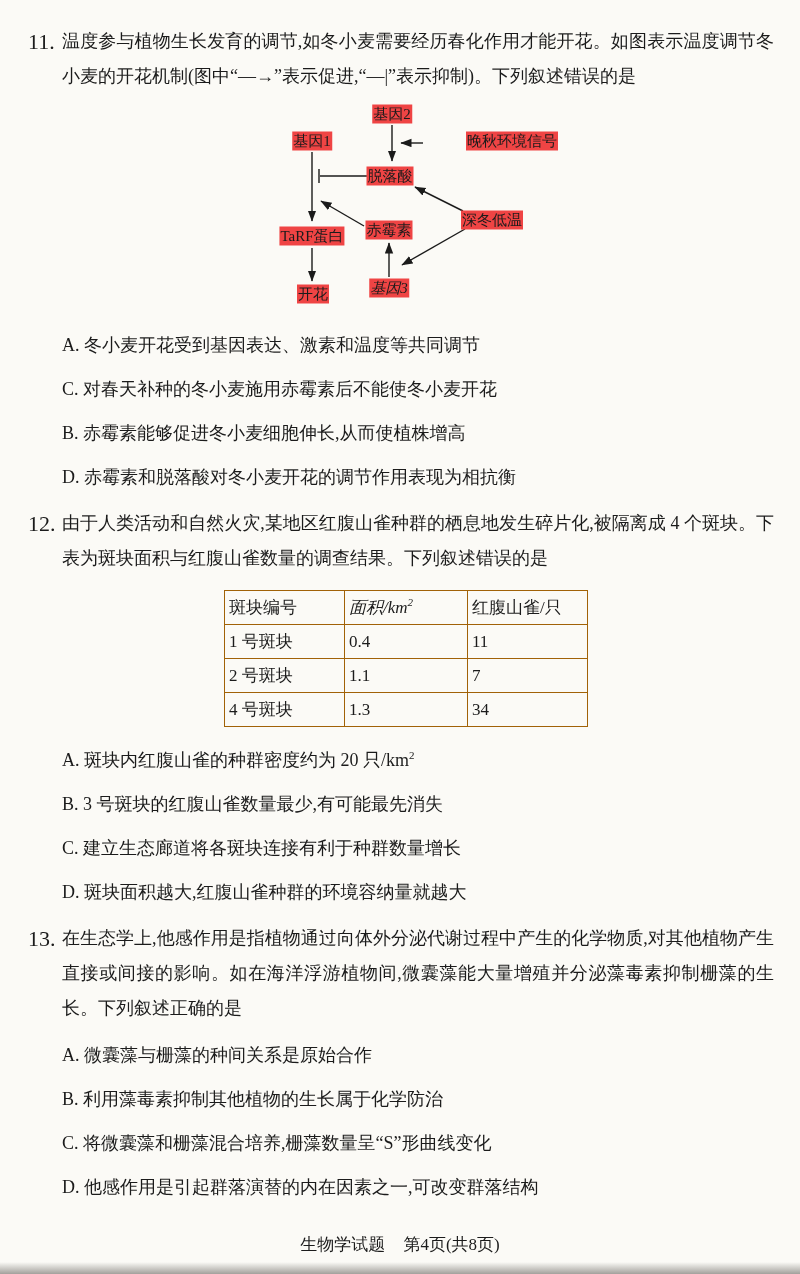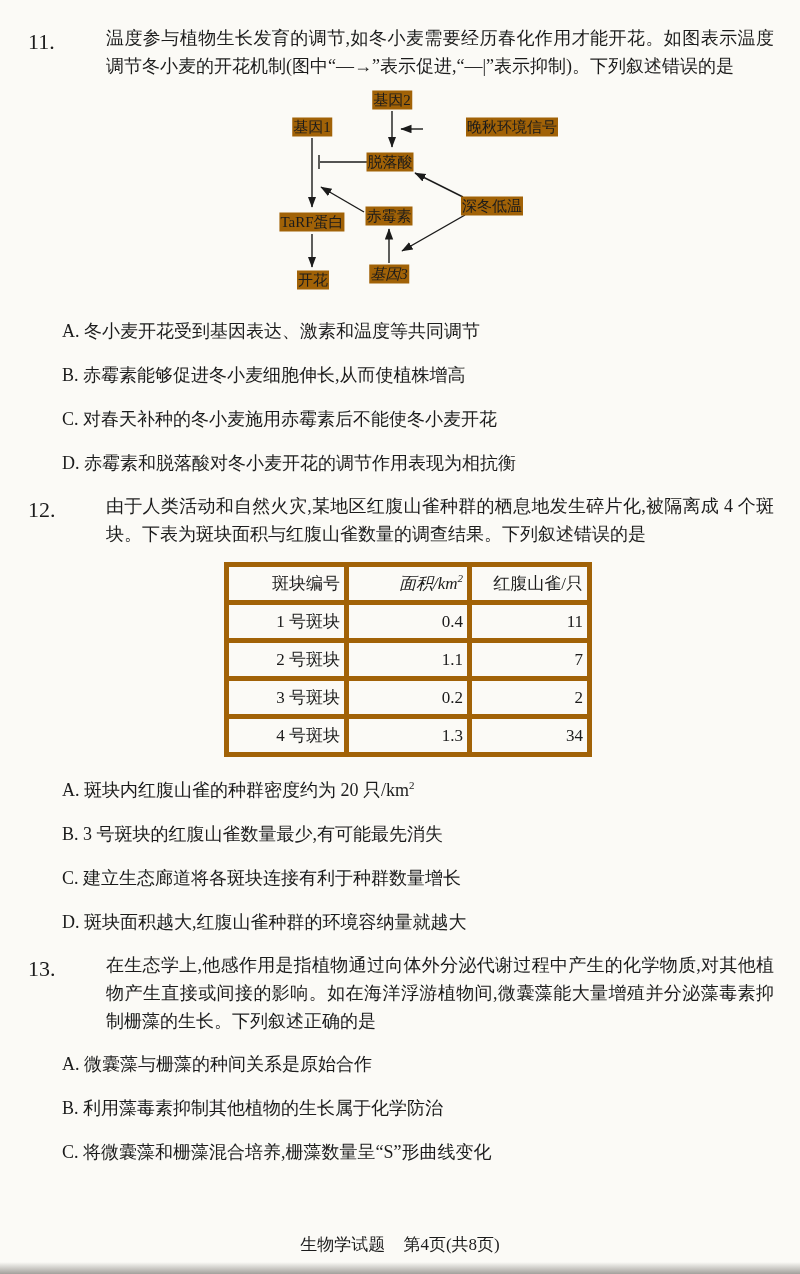--- a/index.html
+++ b/index.html
@@ -7,36 +7,36 @@
   body {
     height:1274px; overflow:hidden; position:relative;
     background:#fbfaf6;
     color:#1b1b1b;
     font-family:"Liberation Serif","DejaVu Serif",serif;
   }
   .page { padding:24px 26px 0 28px; position:relative; }
   .question { display:flex; margin-bottom:4px; }
   .q-num { flex:0 0 34px; width:34px; font-size:22px; line-height:35px; }
   .q-body { flex:1; min-width:0; }
-  .stem { font-size:18px; line-height:28px; text-align:justify;margin-left:44px; }
+  .stem { font-size:18px; line-height:35px; text-align:justify; }
   .option { font-size:18px; line-height:29px; margin:10px 0; }
   sup { font-size:11px; }
 
   
   .diagram { position:relative; width:300px; height:212px; margin:4px 0 16px 205px; }
   .diagram svg { position:absolute; left:0; top:0; }
   .node {
     position:absolute; transform:translate(-50%,-50%);
-    white-space:nowrap; font-size:15px; background:#a16207; padding:0 1px;
+    white-space:nowrap; font-size:15px; background:#ef4444; padding:0 1px;
   }
 
   
   .ptable { border-collapse:collapse; margin:14px 0 14px 162px; font-size:17px; }
   .ptable th, .ptable td {
-    border:5px solid #a16207; text-align:right; vertical-align:middle;
+    border:1px solid #a16207; text-align:left; vertical-align:middle;
     font-weight:normal; padding:5px 4px; height:34px;
   }
   .col-id { width:120px; } .col-area { width:123px;font-style:italic; } .col-count { width:120px; }
 
   .footer {
     position:absolute; left:0; right:0; bottom:18px;
     text-align:center; font-size:17px;
   }
   .footer span { margin:16px 7px; }
   .scan-edge {
@@ -79,22 +79,22 @@
         <span class="node" style="left:45px;  top:43px;">基因1</span>
         <span class="node" style="left:123px; top:78px;">脱落酸</span>
         <span class="node" style="left:122px; top:132px;">赤霉素</span>
         <span class="node" style="left:225px; top:122px;">深冬低温</span>
         <span class="node" style="left:45px;  top:138px;">TaRF蛋白</span>
         <span class="node" style="left:122px; top:190px;font-style:italic;">基因3</span>
         <span class="node" style="left:46px;  top:196px;">开花</span>
       </div>
 
       <p class="option"><span>A. 冬小麦开花受到基因表达、激素和温度等共同调节</span><sup></sup></p>
+      <p class="option"><span>C. 对春天补种的冬小麦施用赤霉素后不能使冬小麦开花</span><sup></sup></p>
       <p class="option"><span>B. 赤霉素能够促进冬小麦细胞伸长,从而使植株增高</span><sup></sup></p>
-      <p class="option"><span>C. 对春天补种的冬小麦施用赤霉素后不能使冬小麦开花</span><sup></sup></p>
       <p class="option"><span>D. 赤霉素和脱落酸对冬小麦开花的调节作用表现为相抗衡</span><sup></sup></p>
     </div>
   </section>
 
   <section class="question">
     <span class="q-num">12.</span>
     <div class="q-body">
       <p class="stem">由于人类活动和自然火灾,某地区红腹山雀种群的栖息地发生碎片化,被隔离成 4 个斑块。下表为斑块面积与红腹山雀数量的调查结果。下列叙述错误的是</p>
 
       <table class="ptable">
@@ -110,25 +110,20 @@
             <td>1 号斑块</td>
             <td>0.4</td>
             <td>11</td>
           </tr>
           <tr>
             <td>2 号斑块</td>
             <td>1.1</td>
             <td>7</td>
           </tr>
           <tr>
-            <td>3 号斑块</td>
-            <td>0.2</td>
-            <td>2</td>
-          </tr>
-          <tr>
             <td>4 号斑块</td>
             <td>1.3</td>
             <td>34</td>
           </tr>
         </tbody>
       </table>
 
       <p class="option"><span>A. 斑块内红腹山雀的种群密度约为 20 只/km</span><sup>2</sup></p>
       <p class="option"><span>B. 3 号斑块的红腹山雀数量最少,有可能最先消失</span><sup></sup></p>
       <p class="option"><span>C. 建立生态廊道将各斑块连接有利于种群数量增长</span><sup></sup></p>
@@ -136,20 +131,21 @@
     </div>
   </section>
 
   <section class="question">
     <span class="q-num">13.</span>
     <div class="q-body">
       <p class="stem">在生态学上,他感作用是指植物通过向体外分泌代谢过程中产生的化学物质,对其他植物产生直接或间接的影响。如在海洋浮游植物间,微囊藻能大量增殖并分泌藻毒素抑制栅藻的生长。下列叙述正确的是</p>
       <p class="option"><span>A. 微囊藻与栅藻的种间关系是原始合作</span><sup></sup></p>
       <p class="option"><span>B. 利用藻毒素抑制其他植物的生长属于化学防治</span><sup></sup></p>
       <p class="option"><span>C. 将微囊藻和栅藻混合培养,栅藻数量呈“S”形曲线变化</span><sup></sup></p>
+      <p class="option"><span>D. 他感作用是引起群落演替的内在因素之一,可改变群落结构</span><sup></sup></p>
     </div>
   </section>
 
 </div>
 
 <div class="footer">
   <span>生物学试题</span>
   <span>第4页(共8页)</span>
 </div>
 

